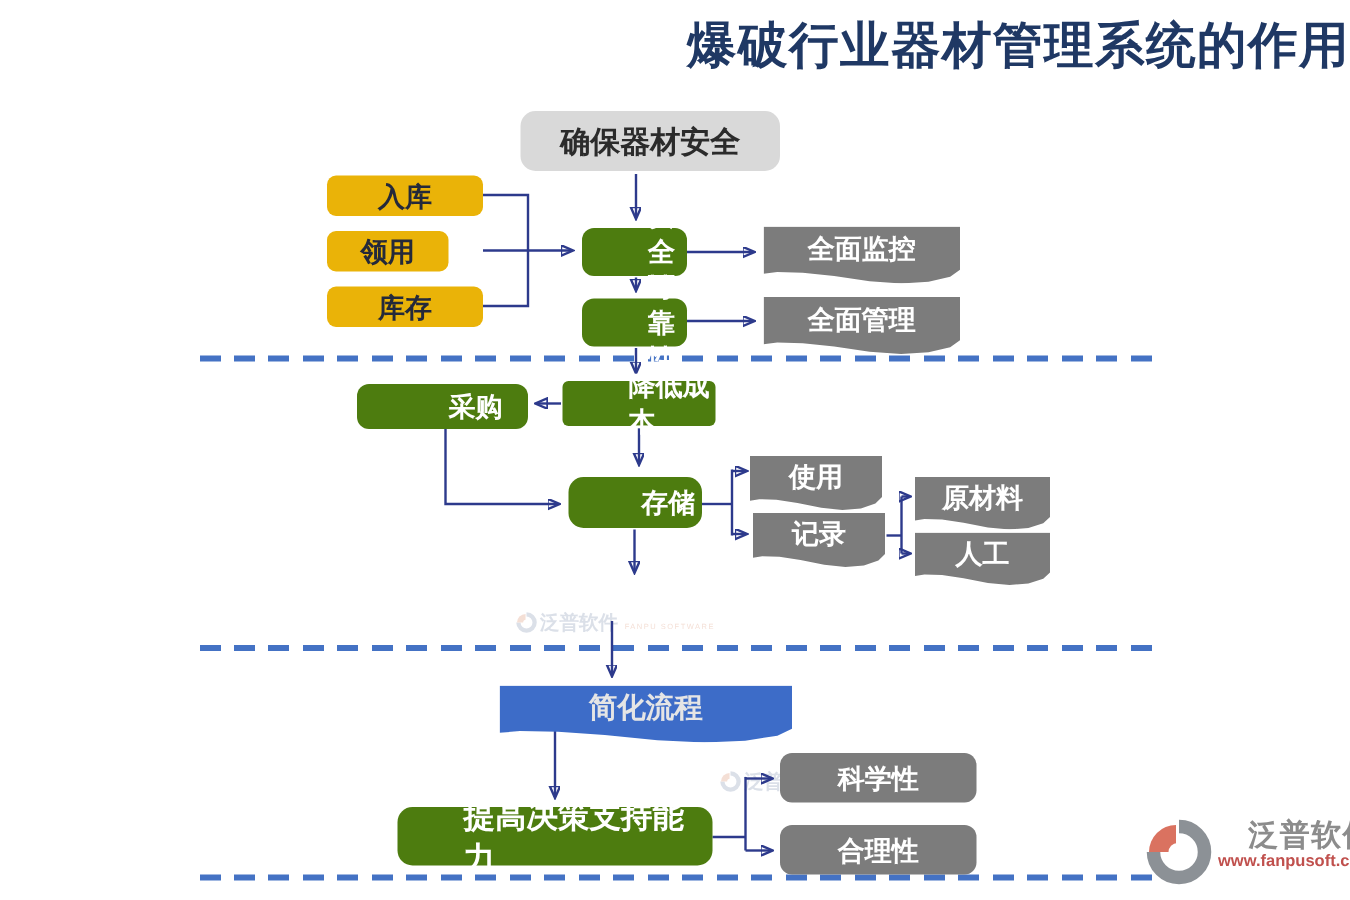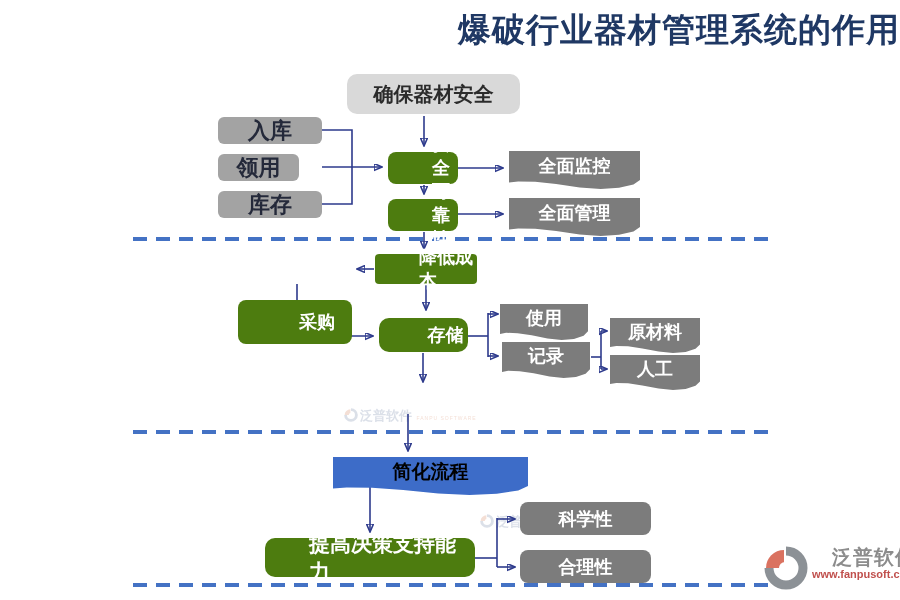--- a/index.html
+++ b/index.html
@@ -8,31 +8,31 @@
 
   .title{position:absolute;left:0;top:8px;width:100%;text-align:right;
          font-size:33px;font-weight:bold;color:#1F3864;letter-spacing:1px;}
 
   .dash{position:absolute;left:133px;width:635px;height:4px;
         background:repeating-linear-gradient(90deg,#4472C4 0 14px,transparent 14px 23px);}
 
   .node{position:absolute;display:flex;align-items:center;justify-content:center;
         font-weight:bold;box-sizing:border-box;}
 
-  .box-light{background:#a3a3a3;color:#24293a;border-radius:6px;font-size:22px;}
+  .box-light{background:#eab308;color:#24293a;border-radius:6px;font-size:18px;}
   .box-ensure{background:#D9D9D9;color:#2b2b2b;border-radius:10px;font-size:20px;}
   .box-blue{background:#4d7c0f;color:#ffffff;border-radius:8px;font-size:18px;padding-left:44px;}
   .box-blue.r10{border-radius:10px;}
   .box-blue.r4{border-radius:4px;}
   .box-gray{background:#7C7C7C;color:#ffffff;border-radius:8px;font-size:18px;}
 
   .wave{clip-path:polygon(0 0,100% 0,100% 76%,95% 88%,84% 97%,70% 100%,54% 96%,36% 87%,20% 81%,7% 80%,0 83%);
         border-radius:0;padding-bottom:8px;}
   .wave-gray{background:#7C7C7C;color:#ffffff;font-size:18px;}
-  .wave-blue{background:#3D6CC8;color:#000000;font-size:19px;}
+  .wave-blue{background:#3D6CC8;color:#e5e5e5;font-size:19px;}
 
   svg.connectors{position:absolute;left:0;top:0;width:900px;height:600px;pointer-events:none;}
   svg.connectors path{stroke:#2D3A8C;stroke-width:1.6;fill:none;}
 
   .brandmark{position:absolute;display:flex;align-items:flex-start;gap:4px;}
   .brandmark .txtcol{display:flex;flex-direction:column;align-items:flex-end;}
   .brand-name{font-size:20px;font-weight:bold;color:#8C8C8C;letter-spacing:1px;line-height:22px;}
   .brand-url{font-size:11px;font-weight:bold;color:#C0504D;line-height:13px;}
 
   .watermark{position:absolute;display:flex;align-items:center;gap:2px;opacity:0.35;}
@@ -111,21 +111,21 @@
   <div class="node box-light" style="left:218px;top:117px;width:104px;height:27px;">入库</div>
   <div class="node box-light" style="left:218px;top:154px;width:81px;height:27px;">领用</div>
   <div class="node box-light" style="left:218px;top:191px;width:104px;height:27px;">库存</div>
 
   <div class="node box-blue" style="left:388px;top:152px;width:70px;height:32px;">安全性</div>
   <div class="node box-blue" style="left:388px;top:199px;width:70px;height:32px;">可靠性</div>
 
   <div class="node wave wave-gray" style="left:509px;top:151px;width:131px;height:38px;">全面监控</div>
   <div class="node wave wave-gray" style="left:509px;top:198px;width:131px;height:38px;">全面管理</div>
 
-  <div class="node box-blue" style="left:238px;top:256px;width:114px;height:44px;margin-top:44px;">采购</div>
+  <div class="node box-blue" style="left:238px;top:256px;width:114px;height:30px;">采购</div>
   <div class="node box-blue r4" style="left:375px;top:254px;width:102px;height:30px;">降低成本</div>
 
   <div class="node box-blue r10" style="left:379px;top:318px;width:89px;height:34px;">存储</div>
 
   <div class="node wave wave-gray" style="left:500px;top:304px;width:88px;height:36px;">使用</div>
   <div class="node wave wave-gray" style="left:502px;top:342px;width:88px;height:36px;">记录</div>
   <div class="node wave wave-gray" style="left:610px;top:318px;width:90px;height:35px;">原材料</div>
   <div class="node wave wave-gray" style="left:610px;top:355px;width:90px;height:35px;">人工</div>
 
 

